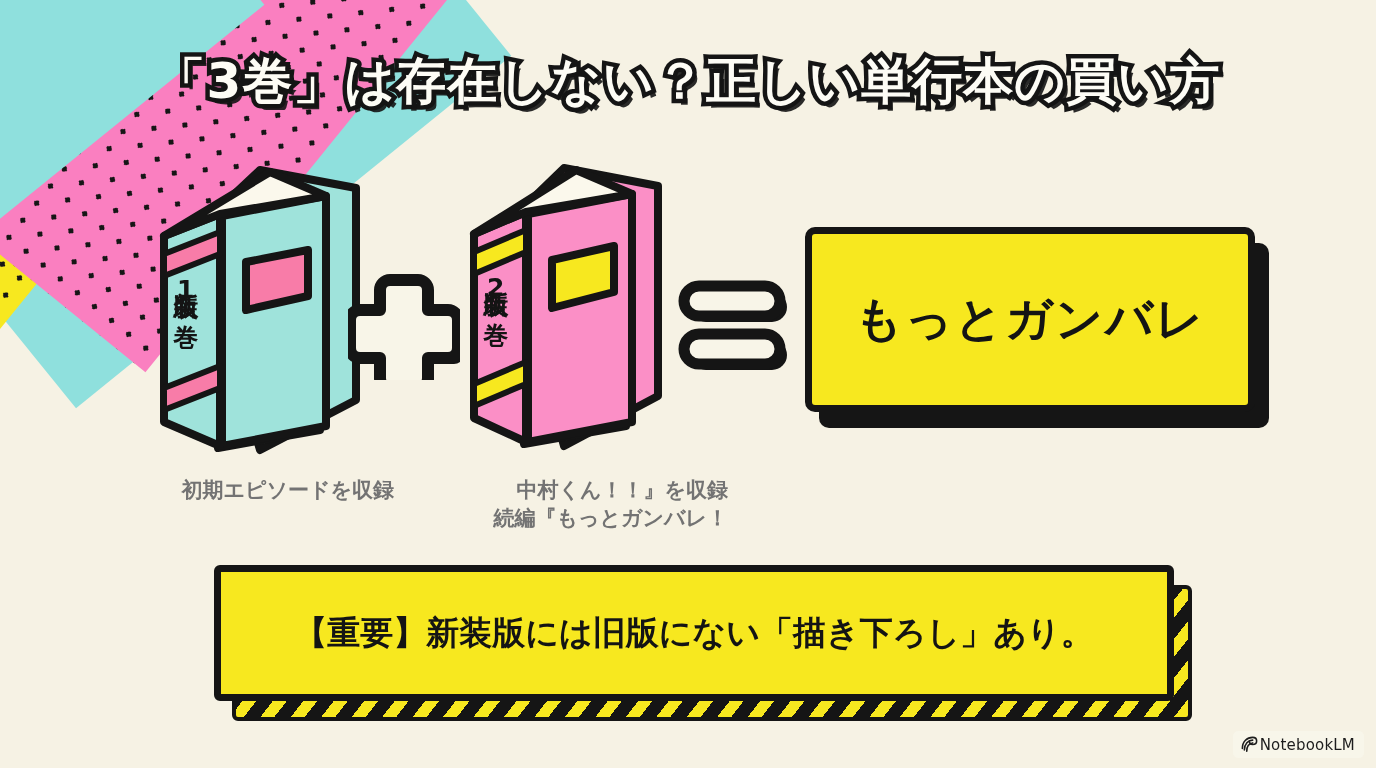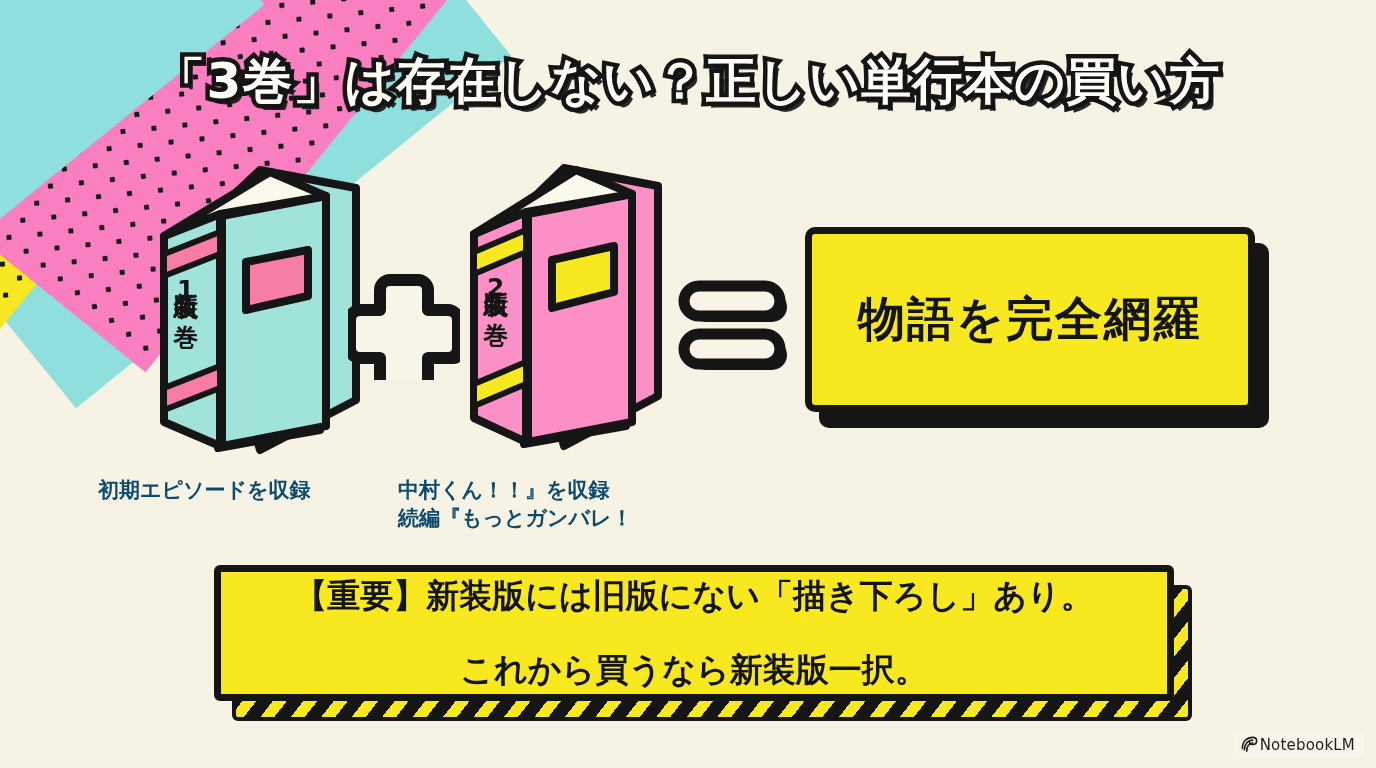--- a/index.html
+++ b/index.html
@@ -114,24 +114,24 @@
     white-space: nowrap;
     z-index: 20;
   }
 
   
   .book {
     position: absolute;
   }
   .book-caption {
     position: absolute;
-    text-align: left;
+    text-align: right;
     font-size: 21px;
     font-weight: 700;
-    color: #0c4a6e;
+    color: #737373;
     line-height: 1.35;
     z-index: 16;
   }
 
   
   .op {
     position: absolute;
     z-index: 15;
   }
 
@@ -356,29 +356,28 @@
   <svg class="op" style="left:676px;top:276px;" width="120" height="100" viewBox="0 0 120 100">
     <rect x="8" y="10" width="96" height="30" rx="15" fill="#151515" transform="translate(7,6)"></rect>
     <rect x="8" y="10" width="96" height="30" rx="15" fill="#f8f5e8" stroke="#151515" stroke-width="11"></rect>
     <rect x="8" y="58" width="96" height="30" rx="15" fill="#151515" transform="translate(7,6)"></rect>
     <rect x="8" y="58" width="96" height="30" rx="15" fill="#f8f5e8" stroke="#151515" stroke-width="11"></rect>
   </svg>
 
   <div id="result-card">
     <div id="result-shadow"></div>
     <div id="result-box">
-      <span id="result-text">物語を完全網羅</span>
+      <span id="result-text">もっとガンバレ</span>
     </div>
   </div>
 
   <div id="banner">
     <div id="banner-shadow"></div>
     <div id="banner-box">
       <div class="banner-line">【重要】新装版には旧版にない「描き下ろし」あり。</div>
-      <div class="banner-line">これから買うなら新装版一択。</div>
     </div>
   </div>
 
   <div id="nblm">
     <svg width="19" height="19" viewBox="0 0 24 24">
       <path d="M3 17 C3 8, 9 3, 16 3 C19 3, 21 5, 21 7.5 C21 10, 19 12, 16 12 C13.5 12, 12 10.5, 12 8.5" fill="none" stroke="#1d1d1d" stroke-width="2" stroke-linecap="round"></path>
       <path d="M5.5 19 C5.5 11, 10.5 6.5, 16 6.5" fill="none" stroke="#1d1d1d" stroke-width="2" stroke-linecap="round"></path>
       <path d="M8.5 20.5 C8.5 14, 12 10.5, 16 10" fill="none" stroke="#1d1d1d" stroke-width="2" stroke-linecap="round"></path>
     </svg>
     <span id="nblm-label">NotebookLM</span>

